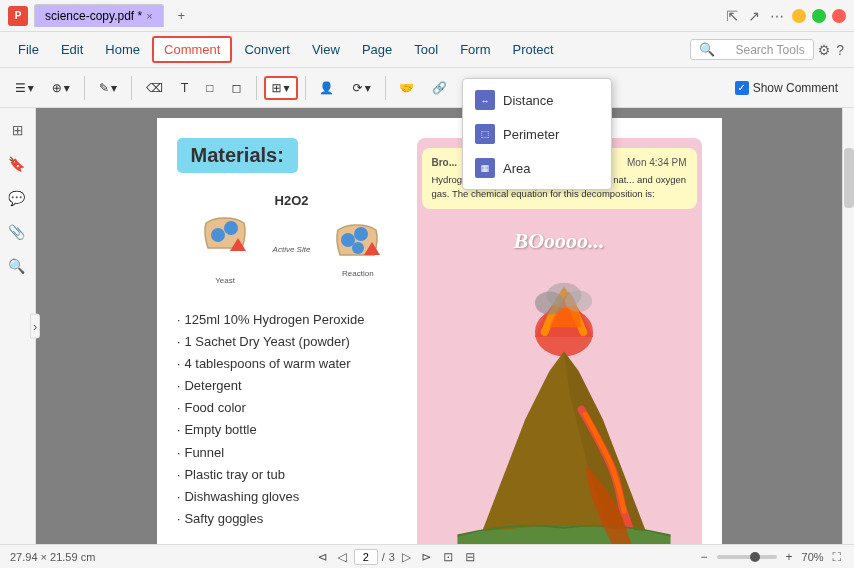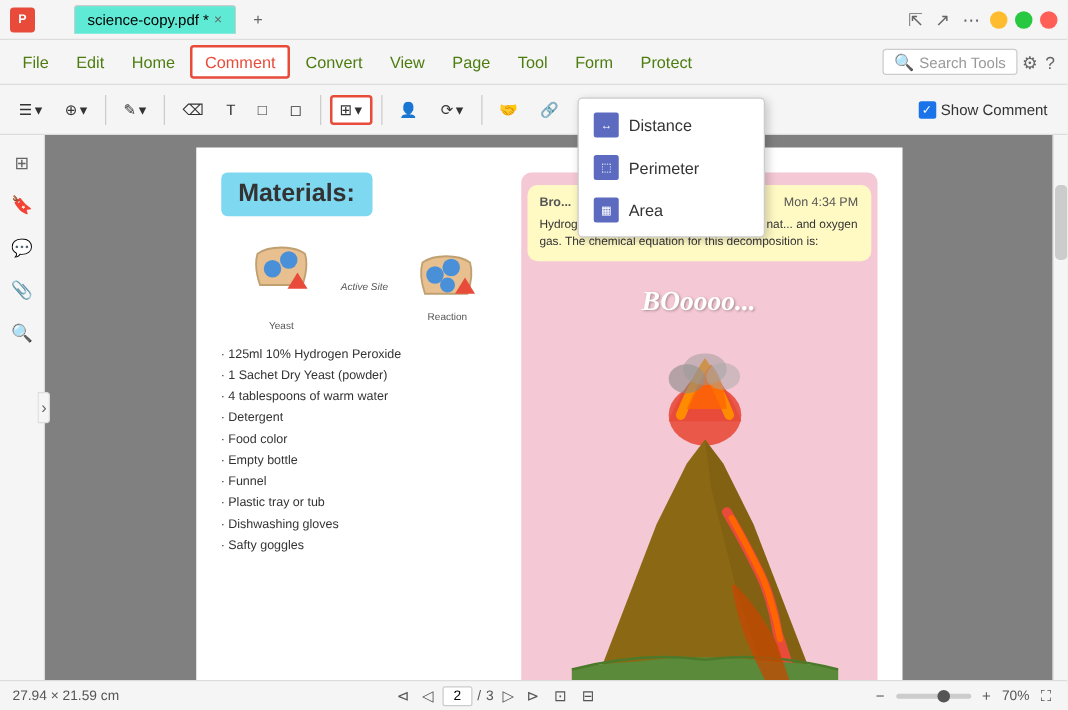--- a/index.html
+++ b/index.html
@@ -2,33 +2,33 @@
 <html><head>
   <meta charset="utf-8">
   <style>
     * { margin: 0; padding: 0; box-sizing: border-box; }
     body { width: 854px; height: 568px; overflow: hidden; font-family: Arial, sans-serif; font-size: 13px; background: #f0f0f0; display: flex; flex-direction: column; }
 
     
     .title-bar { height: 32px; background: #f5f5f5; display: flex; align-items: center; justify-content: space-between; padding: 0 8px; border-bottom: 1px solid #ddd; }
     .title-bar-left { display: flex; align-items: center; gap: 6px; }
     .app-icon { width: 20px; height: 20px; background: #e84b3a; border-radius: 3px; display: flex; align-items: center; justify-content: center; color: white; font-size: 10px; font-weight: bold; }
-    .tab { display: flex; align-items: center; gap: 4px; padding: 4px 10px; background: #5eead4; border: 1px solid #ccc; border-bottom: none; border-radius: 3px 3px 0 0; font-size: 12px; margin-left: 25px; }
+    .tab { display: flex; align-items: center; gap: 4px; padding: 4px 10px; background: #c4b5fd; border: 1px solid #ccc; border-bottom: none; border-radius: 3px 3px 0 0; font-size: 12px; }
     .tab-close { cursor: pointer; color: #666; font-size: 11px; }
     .new-tab { padding: 4px 8px; cursor: pointer; color: #666; }
     .title-bar-right { display: flex; align-items: center; gap: 6px; }
     .win-btn { width: 14px; height: 14px; border-radius: 50%; border: none; cursor: pointer; }
     .win-min { background: #febc2e; }
     .win-max { background: #28c840; }
     .win-close { background: #ff5f57; }
     .win-btn-gray { background: none; border: none; color: #666; cursor: pointer; font-size: 14px; padding: 2px; }
 
     
     .menu-bar { height: 36px; background: #f5f5f5; display: flex; align-items: center; padding: 0 8px; gap: 2px; border-bottom: 1px solid #ddd; }
-    .menu-item { padding: 4px 10px; cursor: pointer; font-size: 13px; border-radius: 3px; color: #4d7c0f; }
+    .menu-item { padding: 4px 10px; cursor: pointer; font-size: 13px; border-radius: 3px; color: #0c4a6e; }
     .menu-item.comment-active { background: white; border: 2px solid #e84b3a; color: #e84b3a; font-weight: 500; }
 
     
     .toolbar { height: 40px; background: #f5f5f5; display: flex; align-items: center; padding: 0 8px; gap: 4px; border-bottom: 1px solid #ddd; }
     .tool-btn { padding: 3px 6px; cursor: pointer; border-radius: 3px; border: 1px solid transparent; display: flex; align-items: center; gap: 2px; font-size: 12px; color: #333; background: none; }
     .tool-btn.highlighted { background: white; border: 2px solid #e84b3a; }
     .tool-separator { width: 1px; height: 24px; background: #ccc; margin: 0 3px; }
     .show-comment-btn { display: flex; align-items: center; gap: 4px; padding: 3px 8px; background: none; border: none; cursor: pointer; font-size: 12px; color: #333; }
     .checkbox-blue { width: 14px; height: 14px; background: #1a73e8; border-radius: 2px; display: flex; align-items: center; justify-content: center; color: white; font-size: 10px; }
 
@@ -46,21 +46,21 @@
     
     .right-scroll { width: 12px; background: #f5f5f5; border-left: 1px solid #ddd; }
 
     
     .pdf-page { background: white; width: 565px; min-height: 490px; position: relative; display: flex; padding: 20px; }
     
     
     .page-left { width: 240px; padding-right: 10px; }
     .materials-title { background: #7dd8f0; padding: 6px 14px; border-radius: 5px; font-size: 20px; font-weight: bold; color: #333; display: inline-block; margin-bottom: 12px; }
     .h2o2-diagram { margin: 8px 0; text-align: center; }
-    .materials-list { margin-top: 10px; font-size: 10px; line-height: 1.7; color: #333; }
+    .materials-list { margin-top: 24px; font-size: 13px; line-height: 1.7; color: #333; }
     .materials-list p { display: flex; align-items: flex-start; gap: 3px; }
     
     
     .page-right { flex: 1; position: relative; background: #f4c8d4; border-radius: 8px; display: flex; flex-direction: column; align-items: center; }
     .comment-bubble { position: absolute; top: 10px; left: 5px; right: 5px; background: #fff9c4; border-radius: 8px; padding: 8px 10px; font-size: 10px; color: #333; line-height: 1.4; }
     .comment-header { display: flex; justify-content: space-between; font-weight: bold; font-size: 10px; color: #555; margin-bottom: 3px; }
     .boom-text { font-size: 22px; color: white; font-weight: bold; font-style: italic; margin-top: 30px; text-shadow: 1px 1px 2px rgba(0,0,0,0.3); }
 
     
     .status-bar { height: 24px; background: #f5f5f5; border-top: 1px solid #ddd; display: flex; align-items: center; justify-content: space-between; padding: 0 10px; font-size: 11px; color: #555; }
@@ -113,21 +113,21 @@
   <div class="menu-item comment-active">Comment</div>
   <div class="menu-item">Convert</div>
   <div class="menu-item">View</div>
   <div class="menu-item">Page</div>
   <div class="menu-item">Tool</div>
   <div class="menu-item">Form</div>
   <div class="menu-item">Protect</div>
   <div style="flex:1"></div>
   <div style="display:flex;align-items:center;gap:4px;padding:2px 8px;border:1px solid #ccc;border-radius:3px;background:white;">
     <span>🔍</span>
-    <span style="font-size:12px;color:#999;">Search Tools</span>
+    <span style="font-size:12px;color:#999;margin-left:16px;">Search Tools</span>
   </div>
   <button class="win-btn-gray">⚙</button>
   <button class="win-btn-gray">?</button>
 </div>
 
 <div class="toolbar">
   <div class="tool-btn">
     <span>☰</span>
     <span>▾</span>
   </div>
@@ -211,20 +211,21 @@
   <div class="sidebar-toggle">›</div>
 
   <div class="pdf-area">
     <div class="pdf-page">
 
       <div class="page-left">
         <div class="materials-title">Materials:</div>
 
         
         <div class="h2o2-diagram">
+          <div style="font-size:13px;font-weight:bold;color:#333;margin-bottom:5px;">H2O2</div>
           <div class="molecule-area">
 
             <div class="molecule">
               <svg width="55" height="45" viewBox="0 0 55 45">
 
                 <path d="M10 35 Q5 20 8 10 Q15 5 27 5 Q39 5 46 10 Q49 20 44 35 Z" fill="#e8c090" stroke="#c0a070" stroke-width="1.5"></path>
 
                 <circle cx="20" cy="22" r="7" fill="#4a90d9"></circle>
 
                 <circle cx="33" cy="15" r="7" fill="#4a90d9"></circle>

